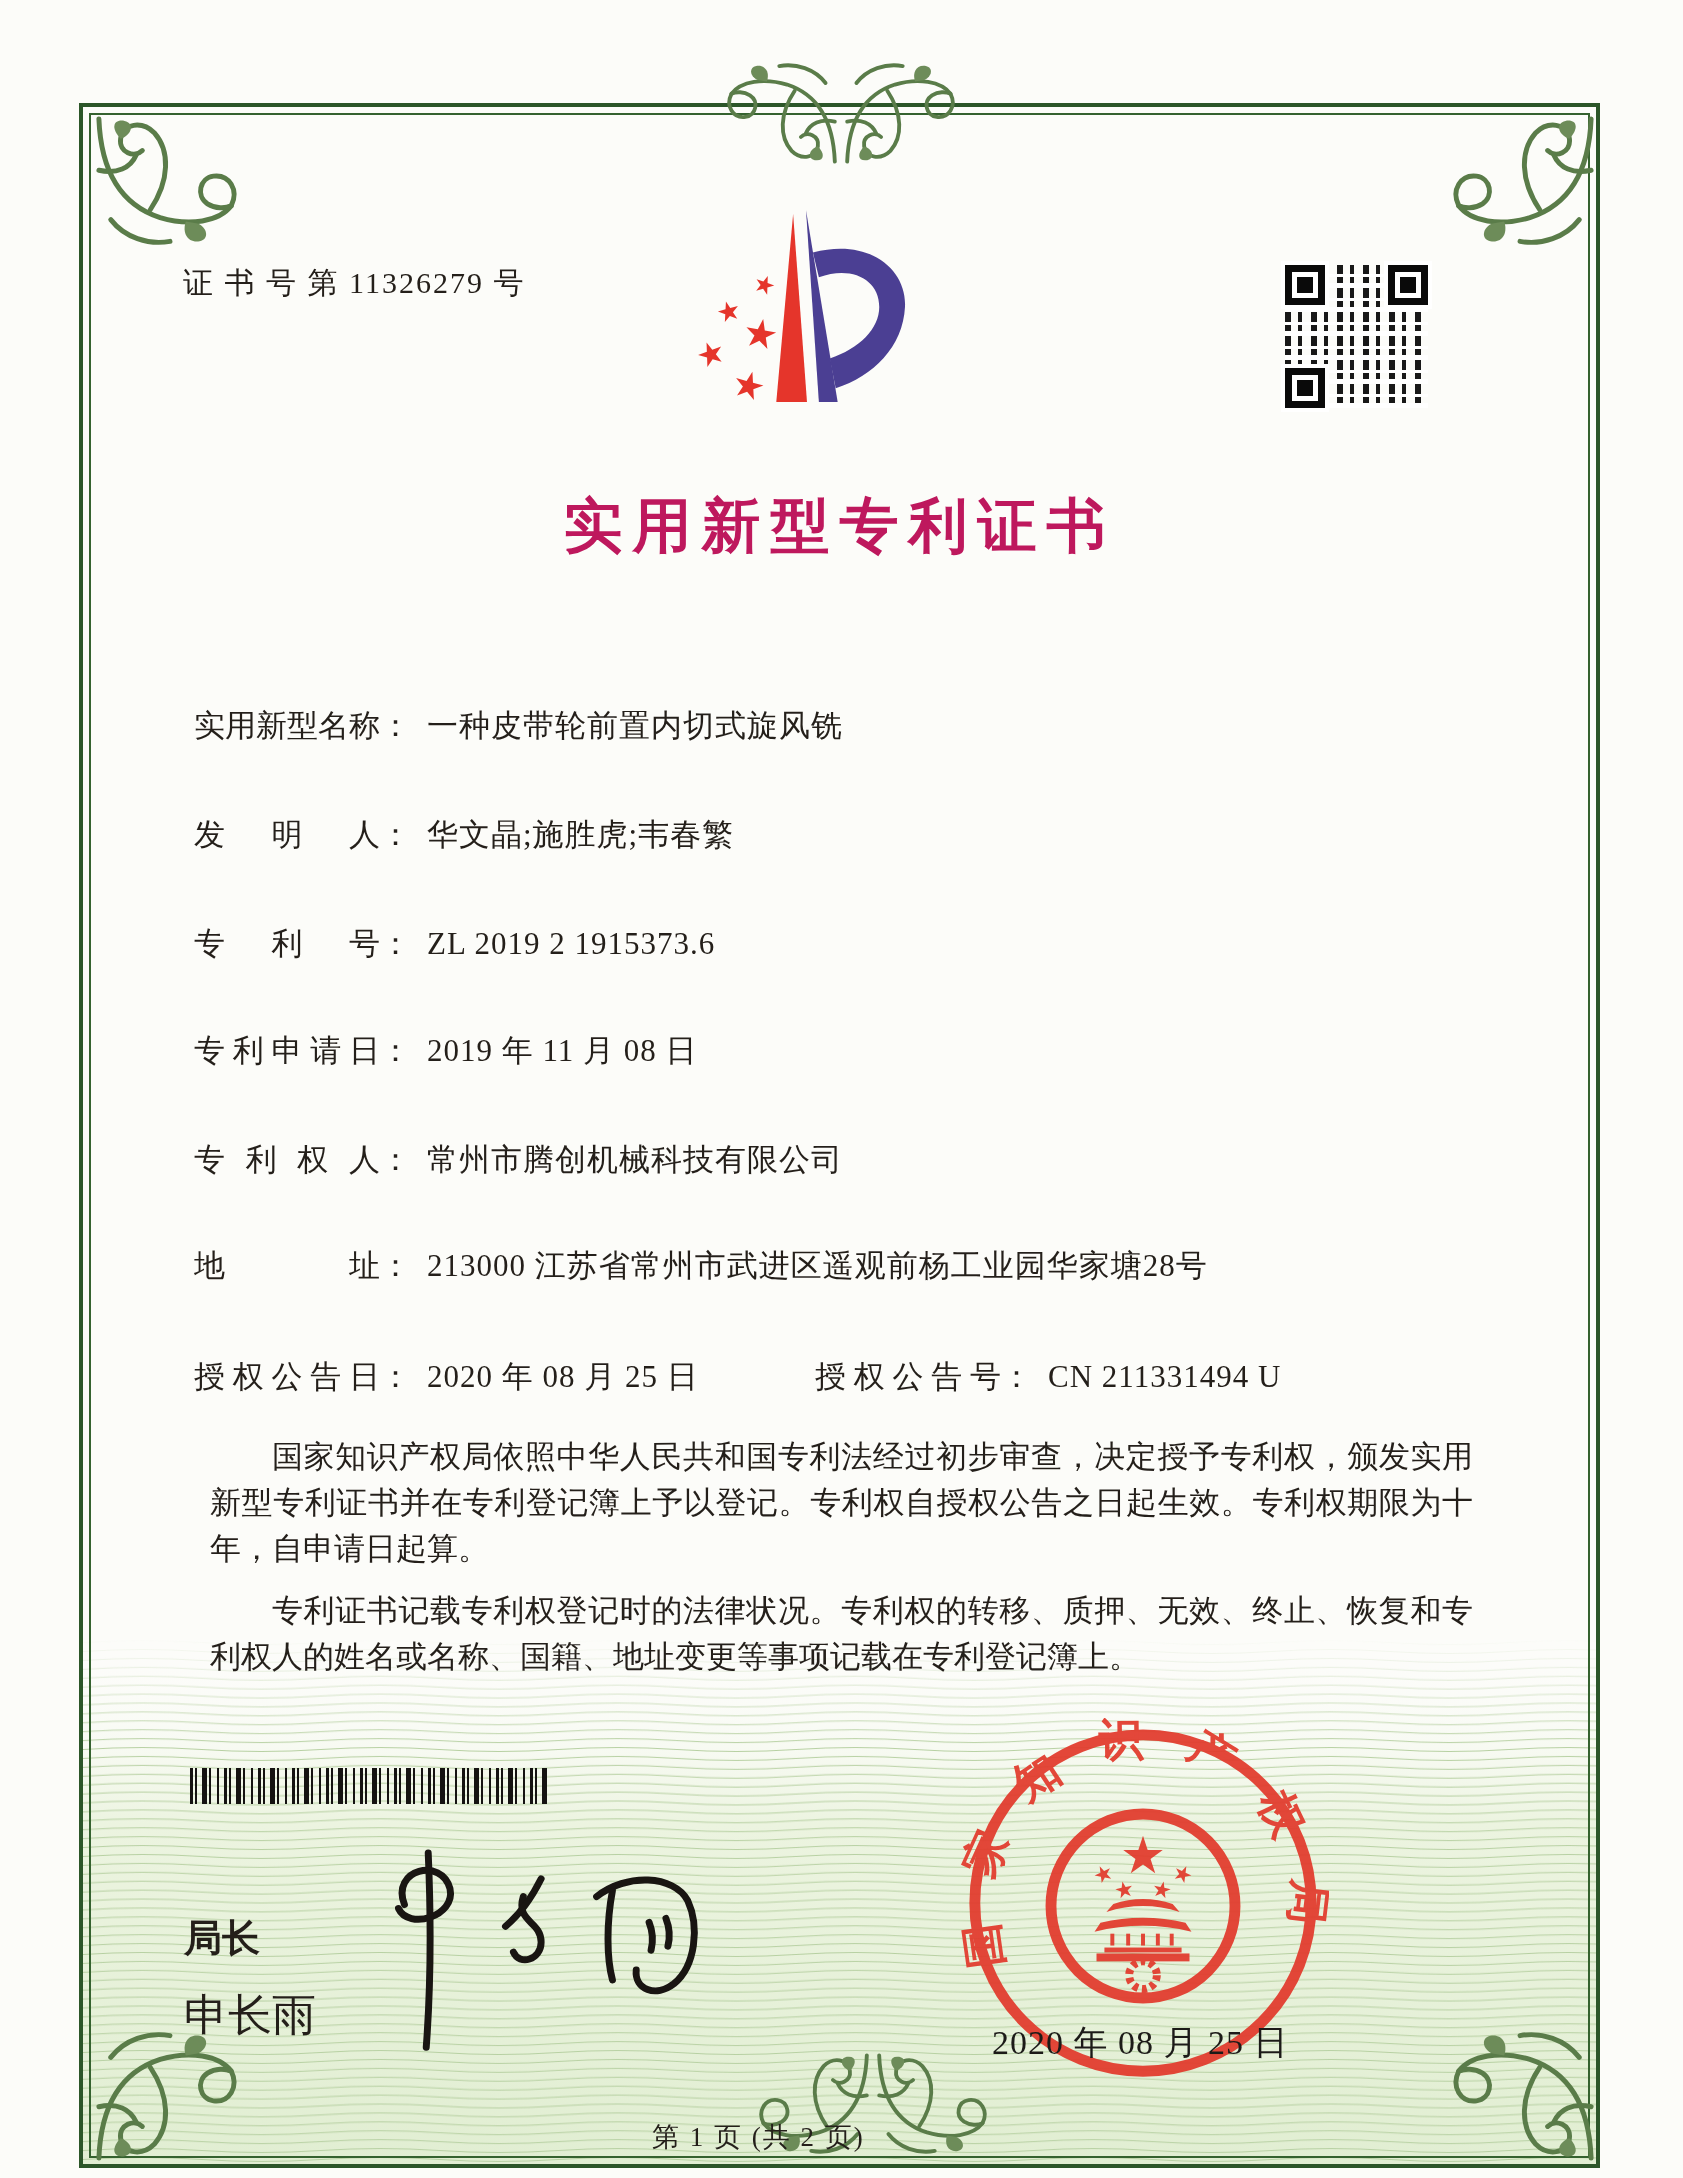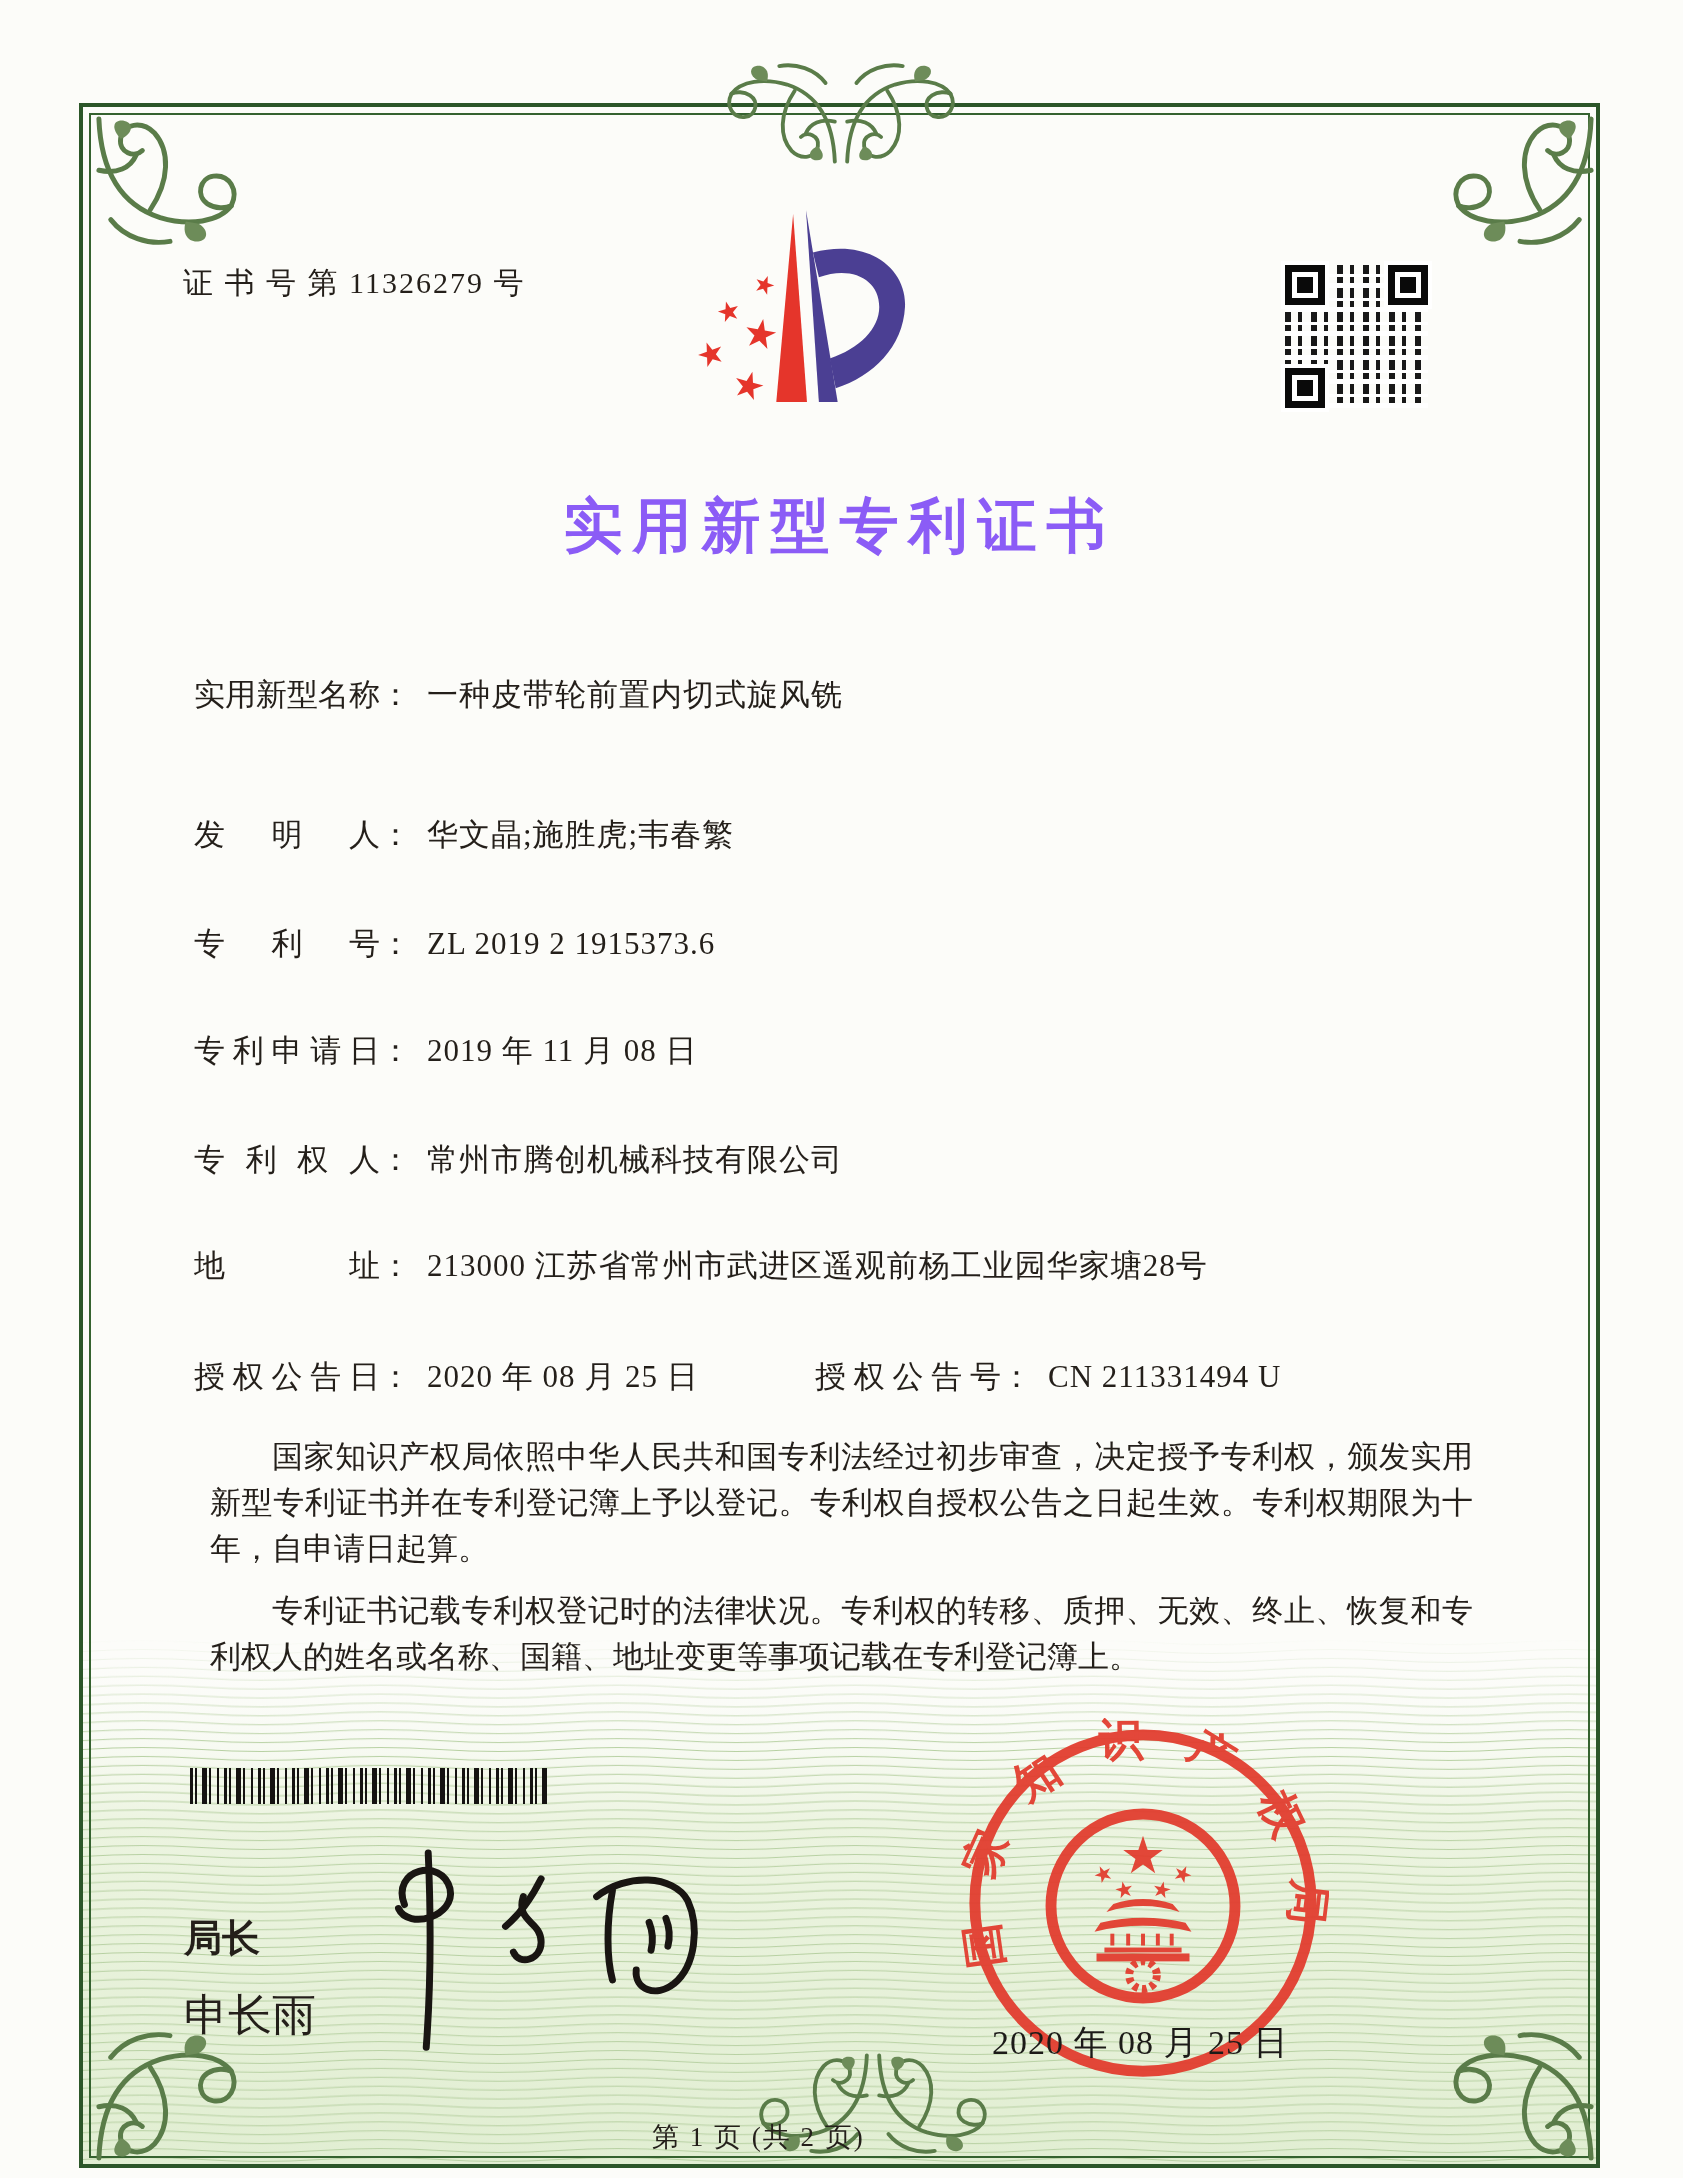--- a/index.html
+++ b/index.html
@@ -17,21 +17,21 @@
   .logo{position:absolute;left:681px;top:208px;z-index:3;}
   .qr{position:absolute;left:1285px;top:265px;width:143px;height:143px;background:
       repeating-linear-gradient(0deg,#fff 0 5px,transparent 5px 11px,#fff 11px 14px,transparent 14px 24px),
       repeating-linear-gradient(90deg,rgba(10,10,10,.94) 0 6px,transparent 6px 13px,rgba(10,10,10,.94) 13px 17px,transparent 17px 26px);
       z-index:3;}
   .qr .fd{position:absolute;width:40px;height:40px;border:7px solid #0a0a0a;background:#fff;
           box-sizing:border-box;box-shadow:0 0 0 4px #fff;}
   .qr .fd::after{content:"";position:absolute;inset:5px;background:#0a0a0a;}
   .fd.tl{left:0;top:0}.fd.tr{right:0;top:0}.fd.bl{left:0;bottom:0}
   .title{position:absolute;left:79px;top:487px;width:1521px;text-align:center;
-         font-size:59px;font-weight:bold;letter-spacing:10px;color:#8b5cf6;z-index:3;}
+         font-size:59px;font-weight:bold;letter-spacing:10px;color:#be185d;z-index:3;}
   
   .row{position:absolute;left:194px;font-size:31px;white-space:nowrap;z-index:3;}
   .lab{display:inline-block;width:186px;text-align:justify;text-align-last:justify;vertical-align:bottom;}
   .colon{margin-right:16px;}
   .val{letter-spacing:1px;}
   .grant-no{position:absolute;left:621px;top:0;}
   
   .bodytext{position:absolute;left:194px;top:1418px;width:1295px;font-size:31px;
             line-height:46px;text-align:justify;z-index:3;}
   .bodytext p{margin:16px;text-indent:2em;}
@@ -130,21 +130,21 @@
   </svg>
 
   <div class="qr">
     <div class="fd tl"></div>
     <div class="fd tr"></div>
     <div class="fd bl"></div>
   </div>
 
   <div class="title">实用新型专利证书</div>
 
-  <div class="row" style="top:674px">
+  <div class="row" style="top:705px">
     <span class="lab">实用新型名称</span><span class="colon">：</span><span class="val">一种皮带轮前置内切式旋风铣</span>
   </div>
   <div class="row" style="top:814px">
     <span class="lab">发明人</span><span class="colon">：</span><span class="val">华文晶;施胜虎;韦春繁</span>
   </div>
   <div class="row" style="top:923px">
     <span class="lab">专利号</span><span class="colon">：</span><span class="val">ZL 2019 2 1915373.6</span>
   </div>
   <div class="row" style="top:1030px">
     <span class="lab">专利申请日</span><span class="colon">：</span><span class="val">2019 年 11 月 08 日</span>

